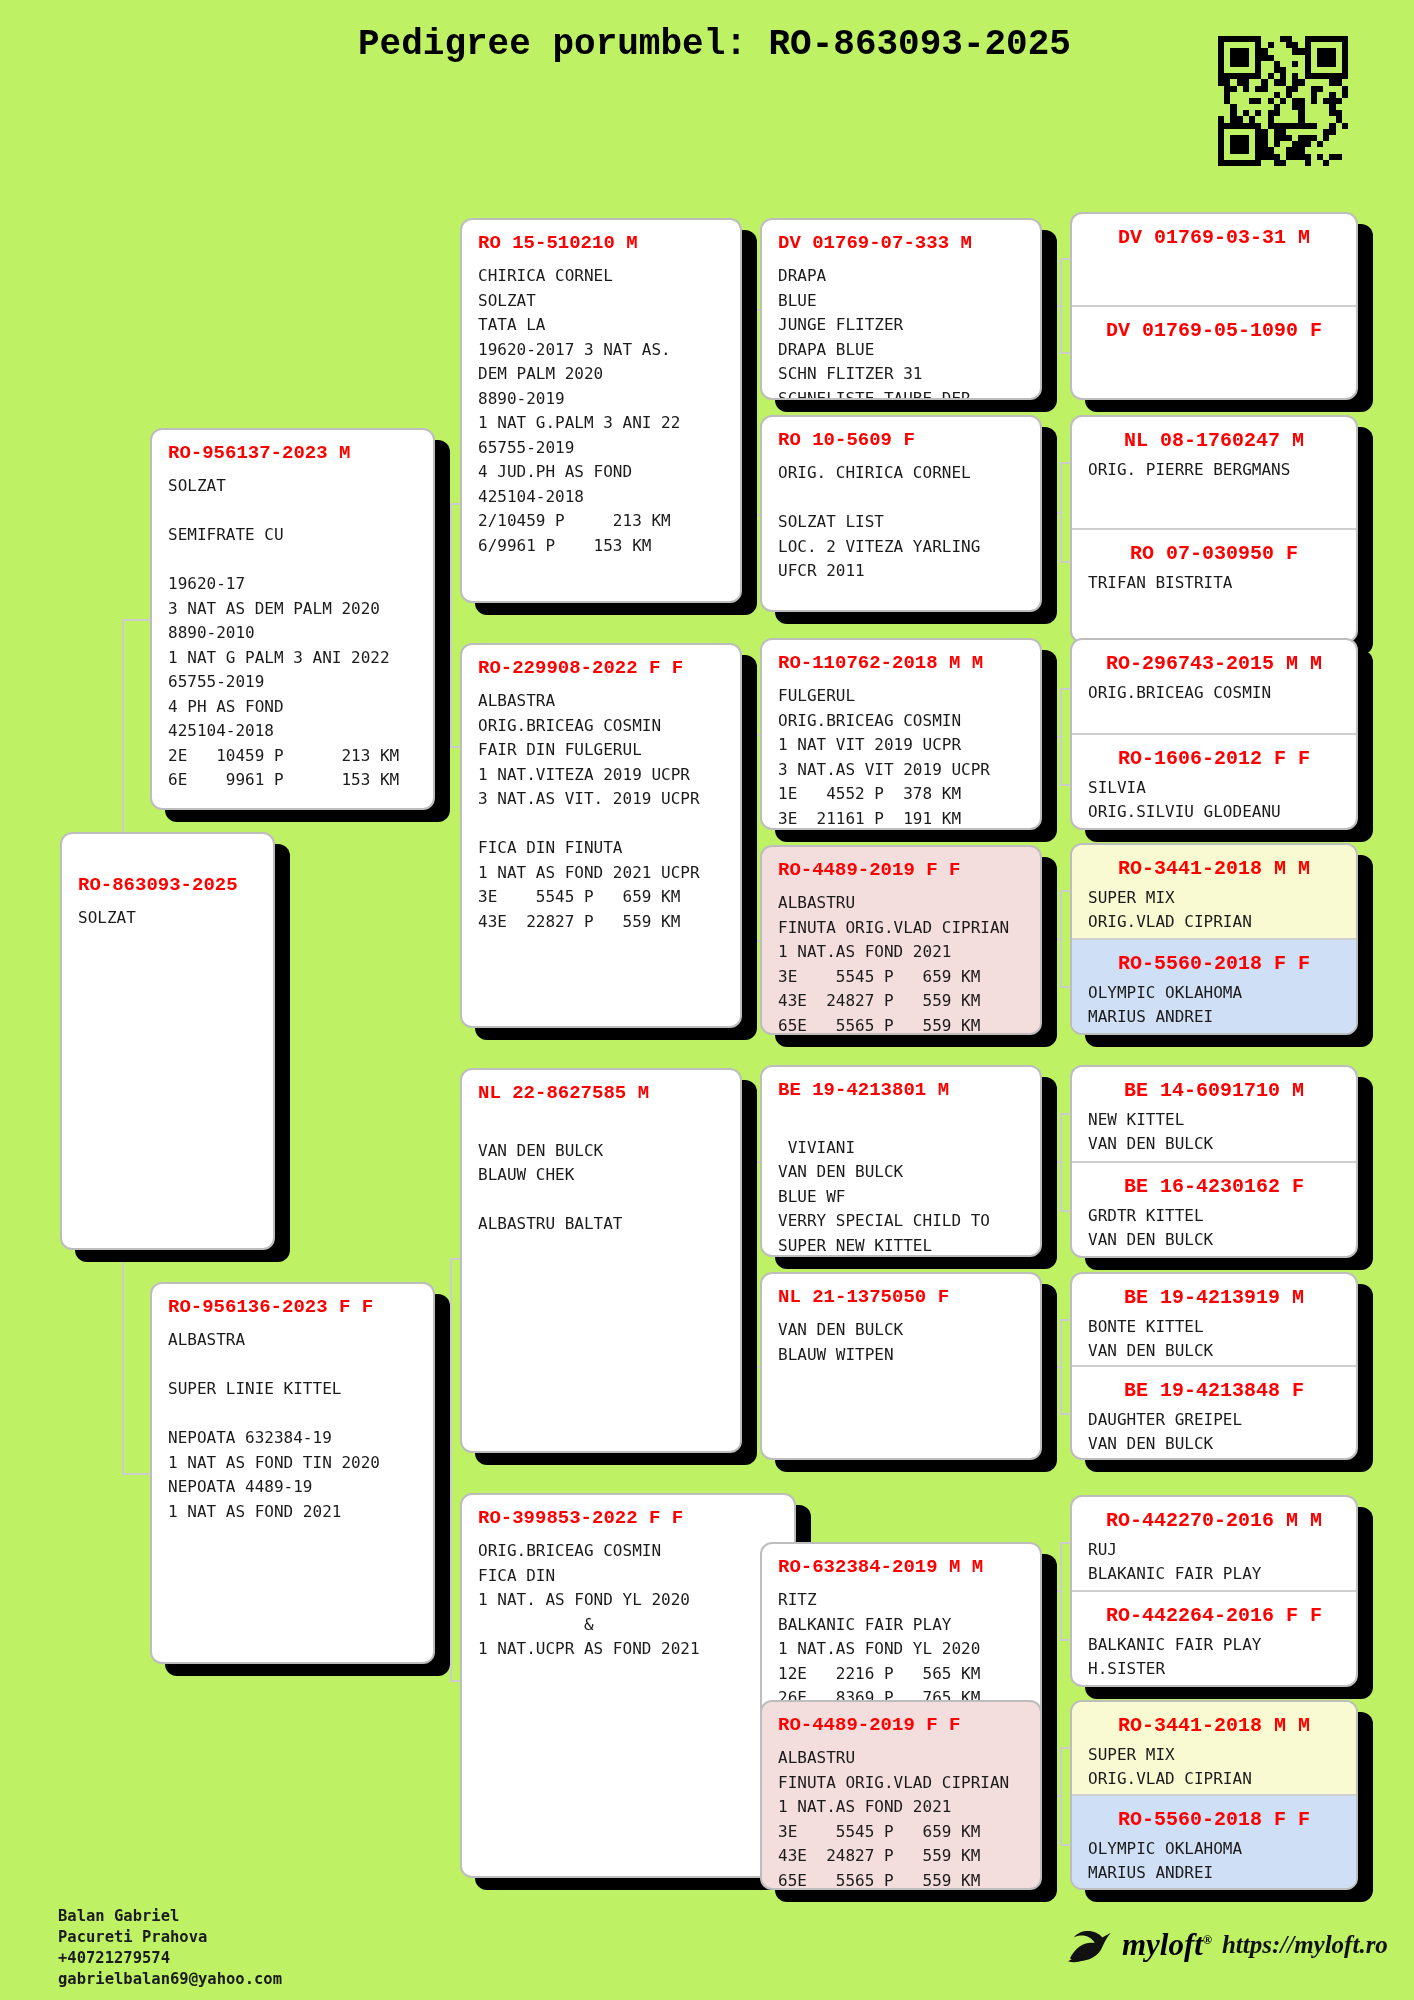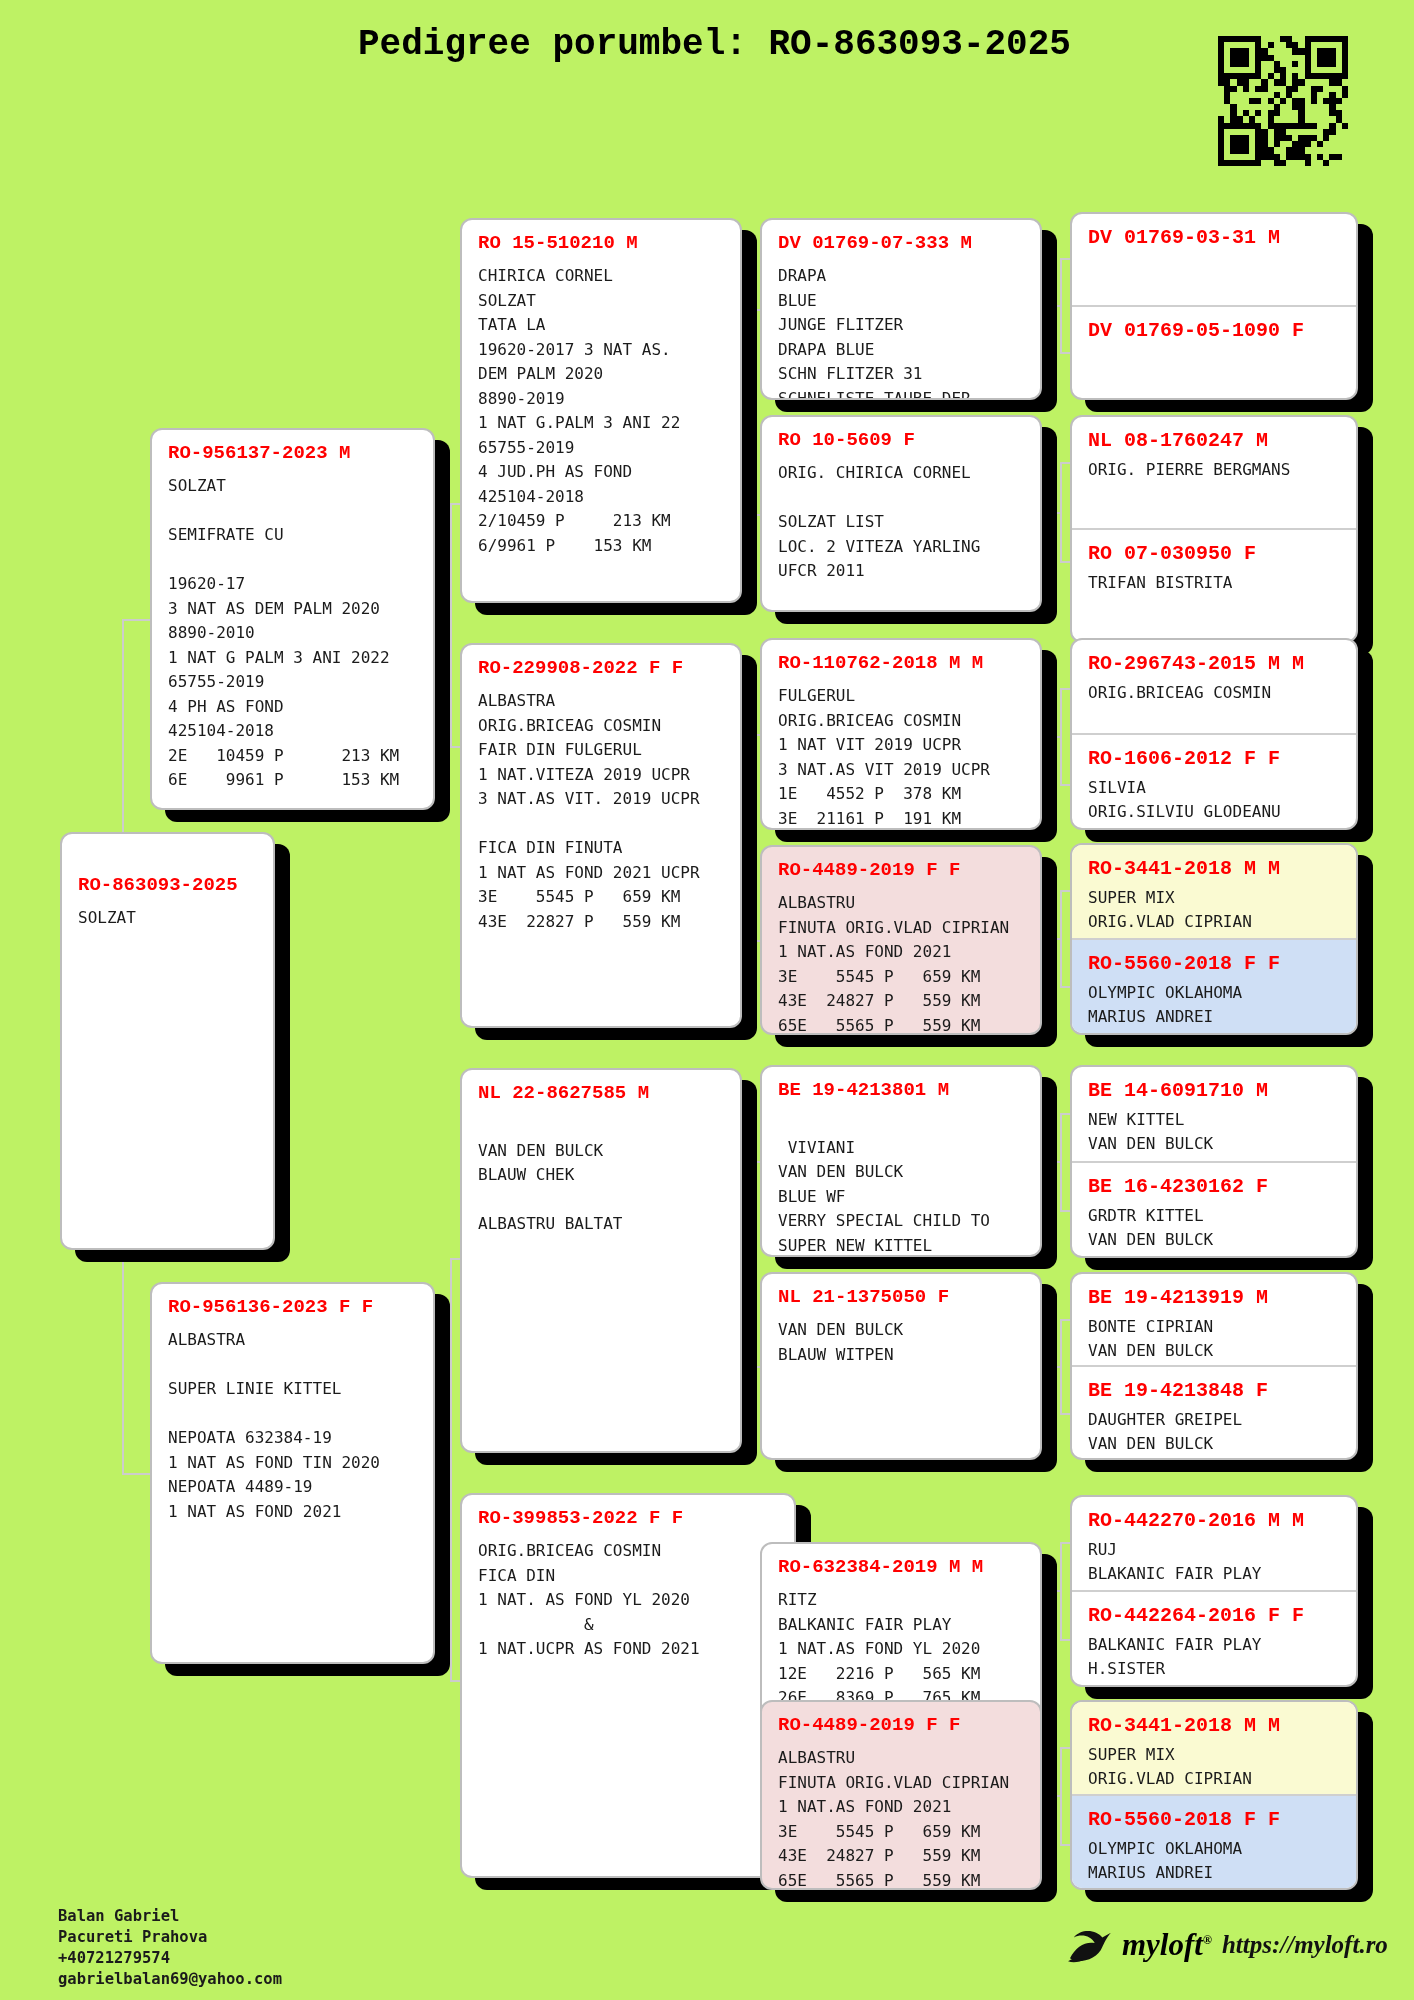--- a/index.html
+++ b/index.html
@@ -21,21 +21,21 @@
     color:#ff0000;white-space:pre;margin-bottom:10px;}
   .bline{font-size:16px;line-height:24.5px;min-height:24.5px;color:#1b1b1b;white-space:pre;}
 
   .subject{padding-top:40px;}
 
   
   .pgroup{position:absolute;background:#fff;border:2px solid #bdbdbd;border-radius:12px;
     box-shadow:15px 12px 0 #000;box-sizing:border-box;overflow:hidden;z-index:2;
     display:flex;flex-direction:column;}
   .pcell{flex:1;padding:12px 16px 4px 16px;box-sizing:border-box;overflow:hidden;}
-  .pcell .ptitle{font-size:20px;margin-bottom:6px;}
+  .pcell .ptitle{font-size:20px;margin-bottom:6px;text-align:center;}
   .pcell .bline{line-height:24px;min-height:24px;}
   .pdivider{height:0;border-top:2px solid #cfcfcf;flex:none;}
   .bg-yellow{background:#fafad2;}
   .bg-blue{background:#cfdff5;}
   .bg-pink{background:#f3dddd;}
 
   .conn{position:absolute;background:#cccccc;z-index:1;}
 
   .footer-left{position:absolute;left:58px;top:1906px;color:#000;}
   .footer-left .bline{font-weight:bold;font-size:15.5px;line-height:21px;min-height:21px;}
@@ -596,21 +596,21 @@
           <div class="bline">GRDTR KITTEL</div>
           <div class="bline">VAN DEN BULCK</div>
         </div>
     </div>
   </div>
 
   <div class="pgroup" style="left:1070px;top:1272px;width:288px;height:188px">
     <div class="pcell">
       <div class="ptitle">BE 19-4213919 M</div>
       <div>
-          <div class="bline">BONTE CIPRIAN</div>
+          <div class="bline">BONTE KITTEL</div>
           <div class="bline">VAN DEN BULCK</div>
         </div>
     </div>
     <div class="pdivider"></div>
     <div class="pcell">
       <div class="ptitle">BE 19-4213848 F</div>
       <div>
           <div class="bline">DAUGHTER GREIPEL</div>
           <div class="bline">VAN DEN BULCK</div>
         </div>

